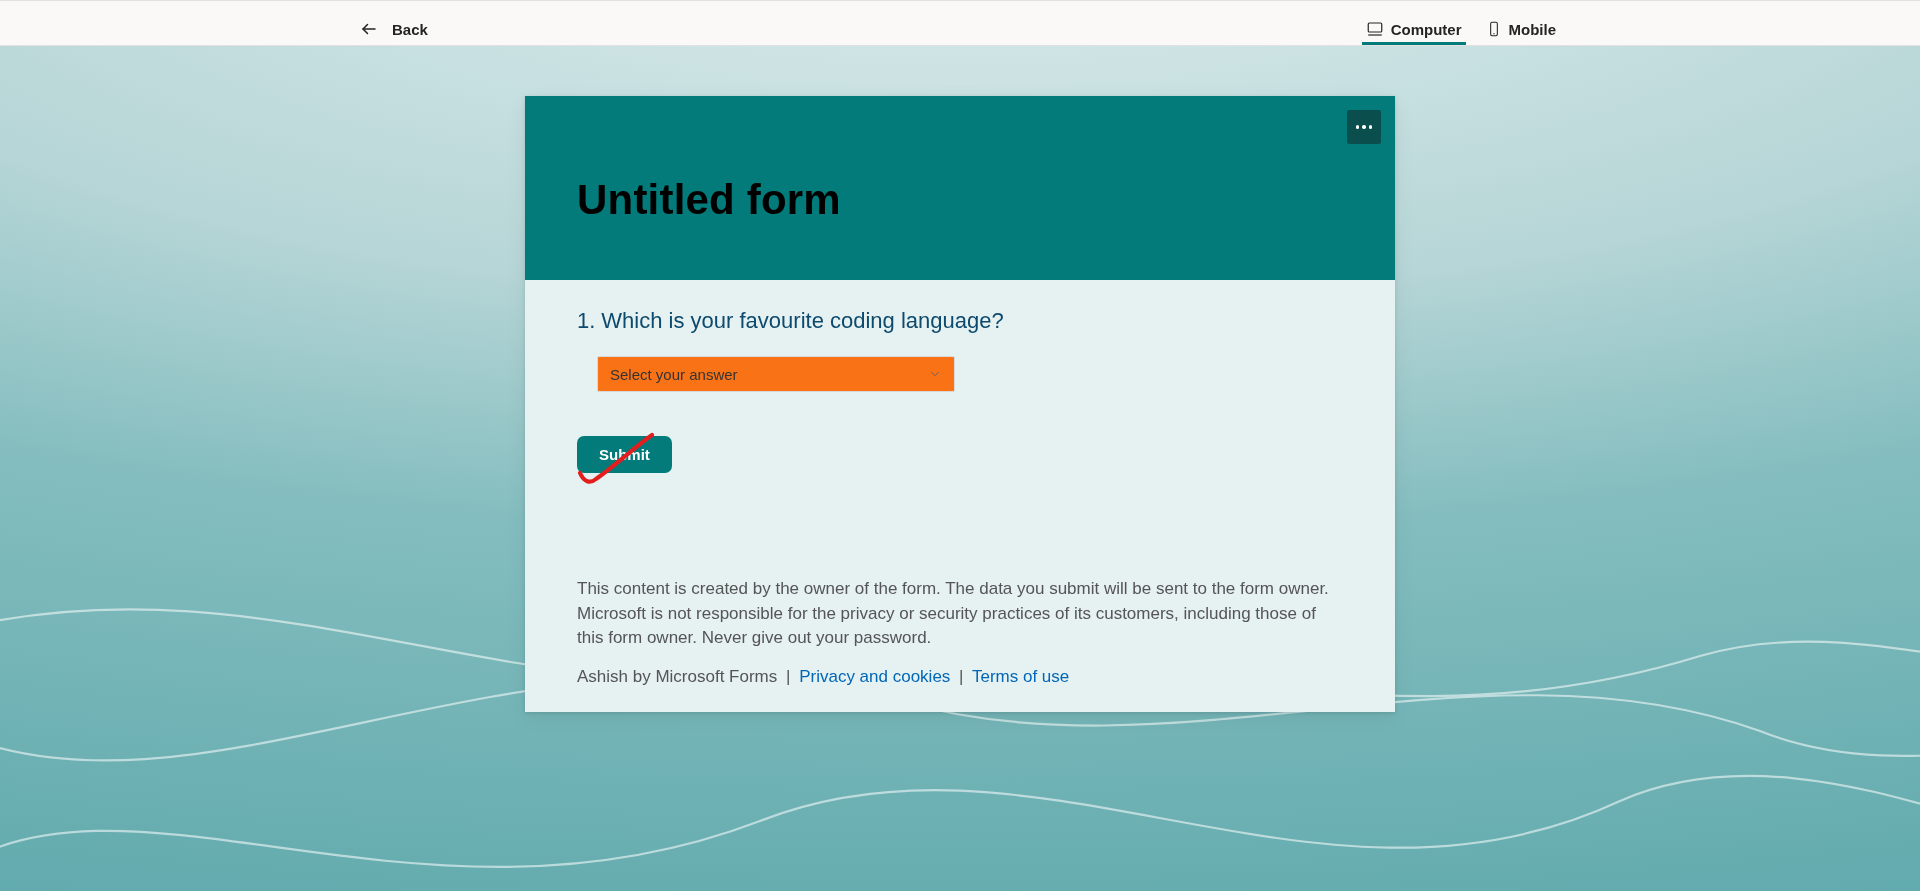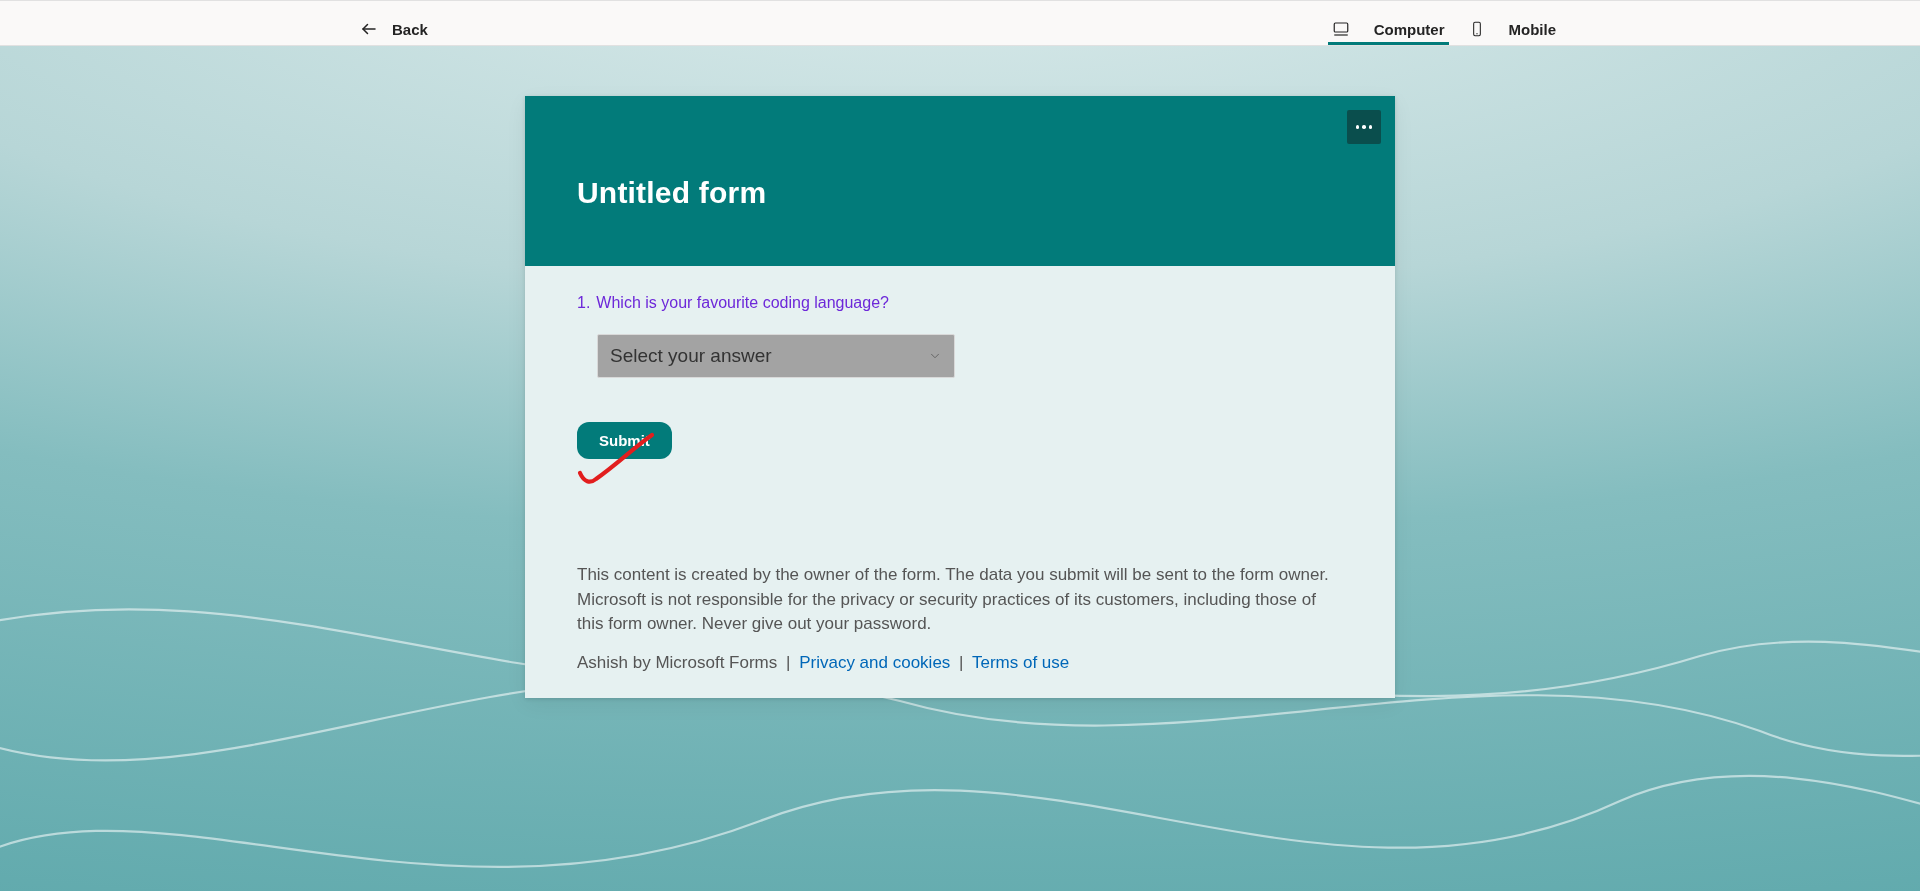--- a/index.html
+++ b/index.html
@@ -39,21 +39,21 @@
     }
     .header-right {
       display: flex;
       align-items: stretch;
       gap: 16px;
       height: 100%;
     }
     .device-tab {
       display: flex;
       align-items: center;
-      gap: 24px;
+      gap: 7px;
       padding: 0 4px;
       height: 100%;
       font-size: 15px;
       font-weight: 600;
       color: #242424;
       cursor: pointer;
       border-bottom: 3px solid transparent;
       border-top: 3px solid transparent;
     }
     .device-tab.active {
@@ -88,22 +88,22 @@
       width: 870px;
       background: #e6f1f1;
       box-shadow: 0 1px 4px rgba(0,0,0,0.12), 0 6px 20px rgba(0,0,0,0.06);
     }
     .form-header {
       position: relative;
       background: #027b7a;
       padding: 80px 52px 56px 52px;
     }
     .form-title {
-      color: #ffffff;
-      font-size: 30px;
+      color: #000000;
+      font-size: 42px;
       font-weight: 600;
       letter-spacing: 0.2px;
     }
     .more-btn {
       position: absolute;
       right: 14px;
       top: 14px;
       width: 34px;
       height: 34px;
       background: #0a4e4d;
@@ -126,57 +126,57 @@
       padding: 28px 52px 0 52px;
       color: #333;
     }
     .info-line {
       font-size: 16px;
       color: #242424;
       margin-bottom: 42px;
     }
     .question-block { margin-bottom: 44px; }
     .question-title {
-      font-size: 16px;
-      color: #6d28d9;
+      font-size: 22px;
+      color: #0c4a6e;
       margin-bottom: 22px;
       font-weight: 400;
     }
     .question-title .qnum { margin-right: 6px; }
 
     .select-wrap {
       margin-left: 20px;
       width: 358px;
       position: relative;
     }
     .select-box {
       width: 100%;
-      height: 44px;
-      background: #a3a3a3;
+      height: 36px;
+      background: #f97316;
       border: 1px solid #d9d9d9;
       border-radius: 2px;
       display: flex;
       align-items: center;
       justify-content: space-between;
       padding: 0 12px;
       cursor: pointer;
-      font-size: 19px;
+      font-size: 15px;
       color: #333;
     }
     .select-box .chev { display:inline-flex; }
 
     .submit-btn {
       background: #027b7a;
       color: #fff;
       border: none;
       padding: 10px 22px;
       font-size: 15px;
       font-weight: 600;
       cursor: pointer;
-      border-radius: 12px;
+      border-radius: 7px;
       margin-bottom: 90px;
     }
 
     .form-footer {
       padding: 14px 52px 22px 52px;
       font-size: 17px;
       color: #555;
       line-height: 1.45;
     }
     .disclaimer { margin-bottom: 14px; }

